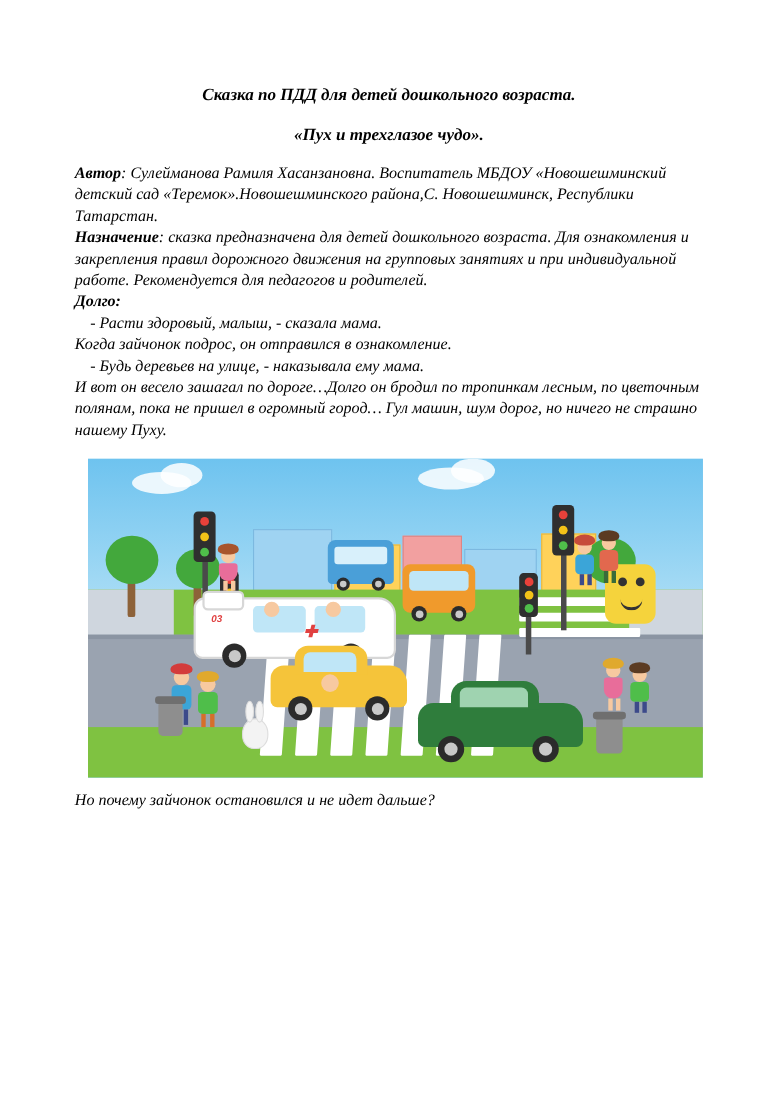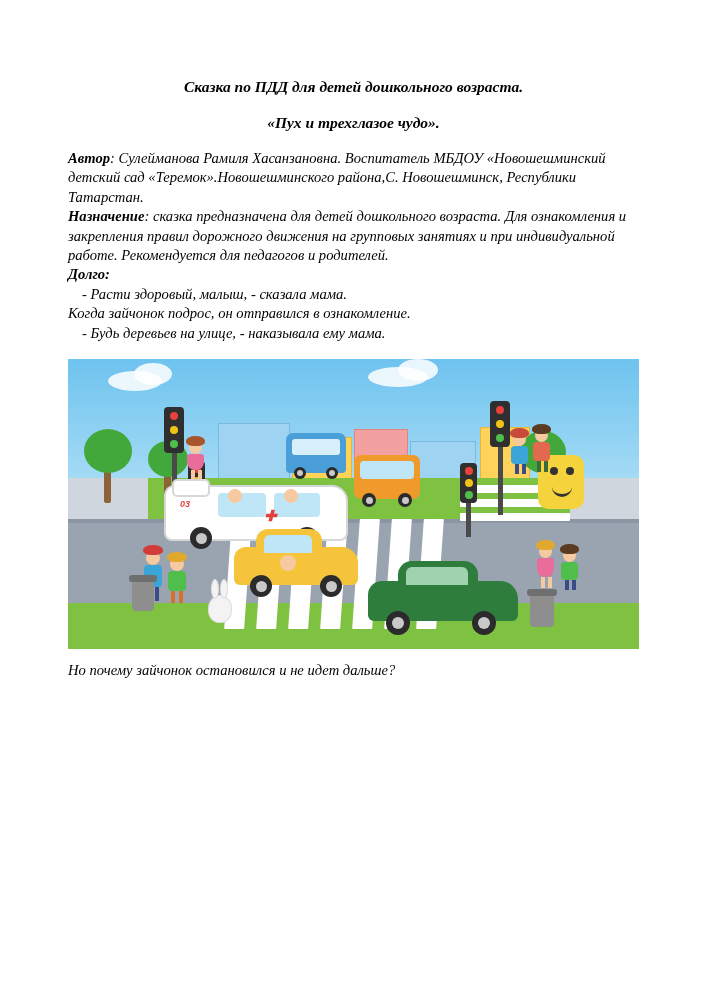--- a/index.html
+++ b/index.html
@@ -61,20 +61,21 @@
     margin: 16px 0 12px 0;
     display: flex;
     justify-content: center;
   }
   .illus {
     position: relative;
     width: 616px;
     height: 290px;
     overflow: hidden;
     background: #7ec9ef;
+    margin-left: 12px;
   }
   .sky {
     position: absolute; left: 0; top: 0; width: 100%; height: 44%;
     background: linear-gradient(#6ec3ef 0%, #a8dcf5 100%);
   }
   .cloud {
     position: absolute; background: #ffffff; border-radius: 50%;
     opacity: .85;
   }
   .grass {
@@ -181,20 +182,21 @@
   <p class="body gap-s">
     <span class="lbl">Назначение</span><span>: сказка предназначена для детей дошкольного возраста. Для ознакомления и закрепления правил дорожного движения на групповых занятиях и при индивидуальной работе. Рекомендуется для педагогов и родителей.</span>
   </p>
 
 
   <p class="body lbl gap-l">Долго:</p>
 
   <p class="body indent-sm gap-m">- Расти здоровый, малыш, - сказала мама.</p>
   <p class="body gap-m">Когда зайчонок подрос, он отправился в ознакомление.</p>
   <p class="body indent-sm gap-m">- Будь деревьев на улице, - наказывала ему мама.</p>
+  <p class="body gap-m">И вот он весело зашагал по дороге…Долго он бродил по тропинкам лесным, по цветочным полянам, пока не пришел в огромный город… Гул машин, шум дорог, но ничего не страшно нашему Пуху.</p>
 
   <div class="illus-wrap">
     <div class="illus">
 
       <div class="sky"></div>
       <div class="cloud" style="left:40px;top:12px;width:54px;height:20px;"></div>
       <div class="cloud" style="left:66px;top:4px;width:38px;height:22px;"></div>
       <div class="cloud" style="left:300px;top:8px;width:60px;height:20px;"></div>
       <div class="cloud" style="left:330px;top:0px;width:40px;height:22px;"></div>
 

